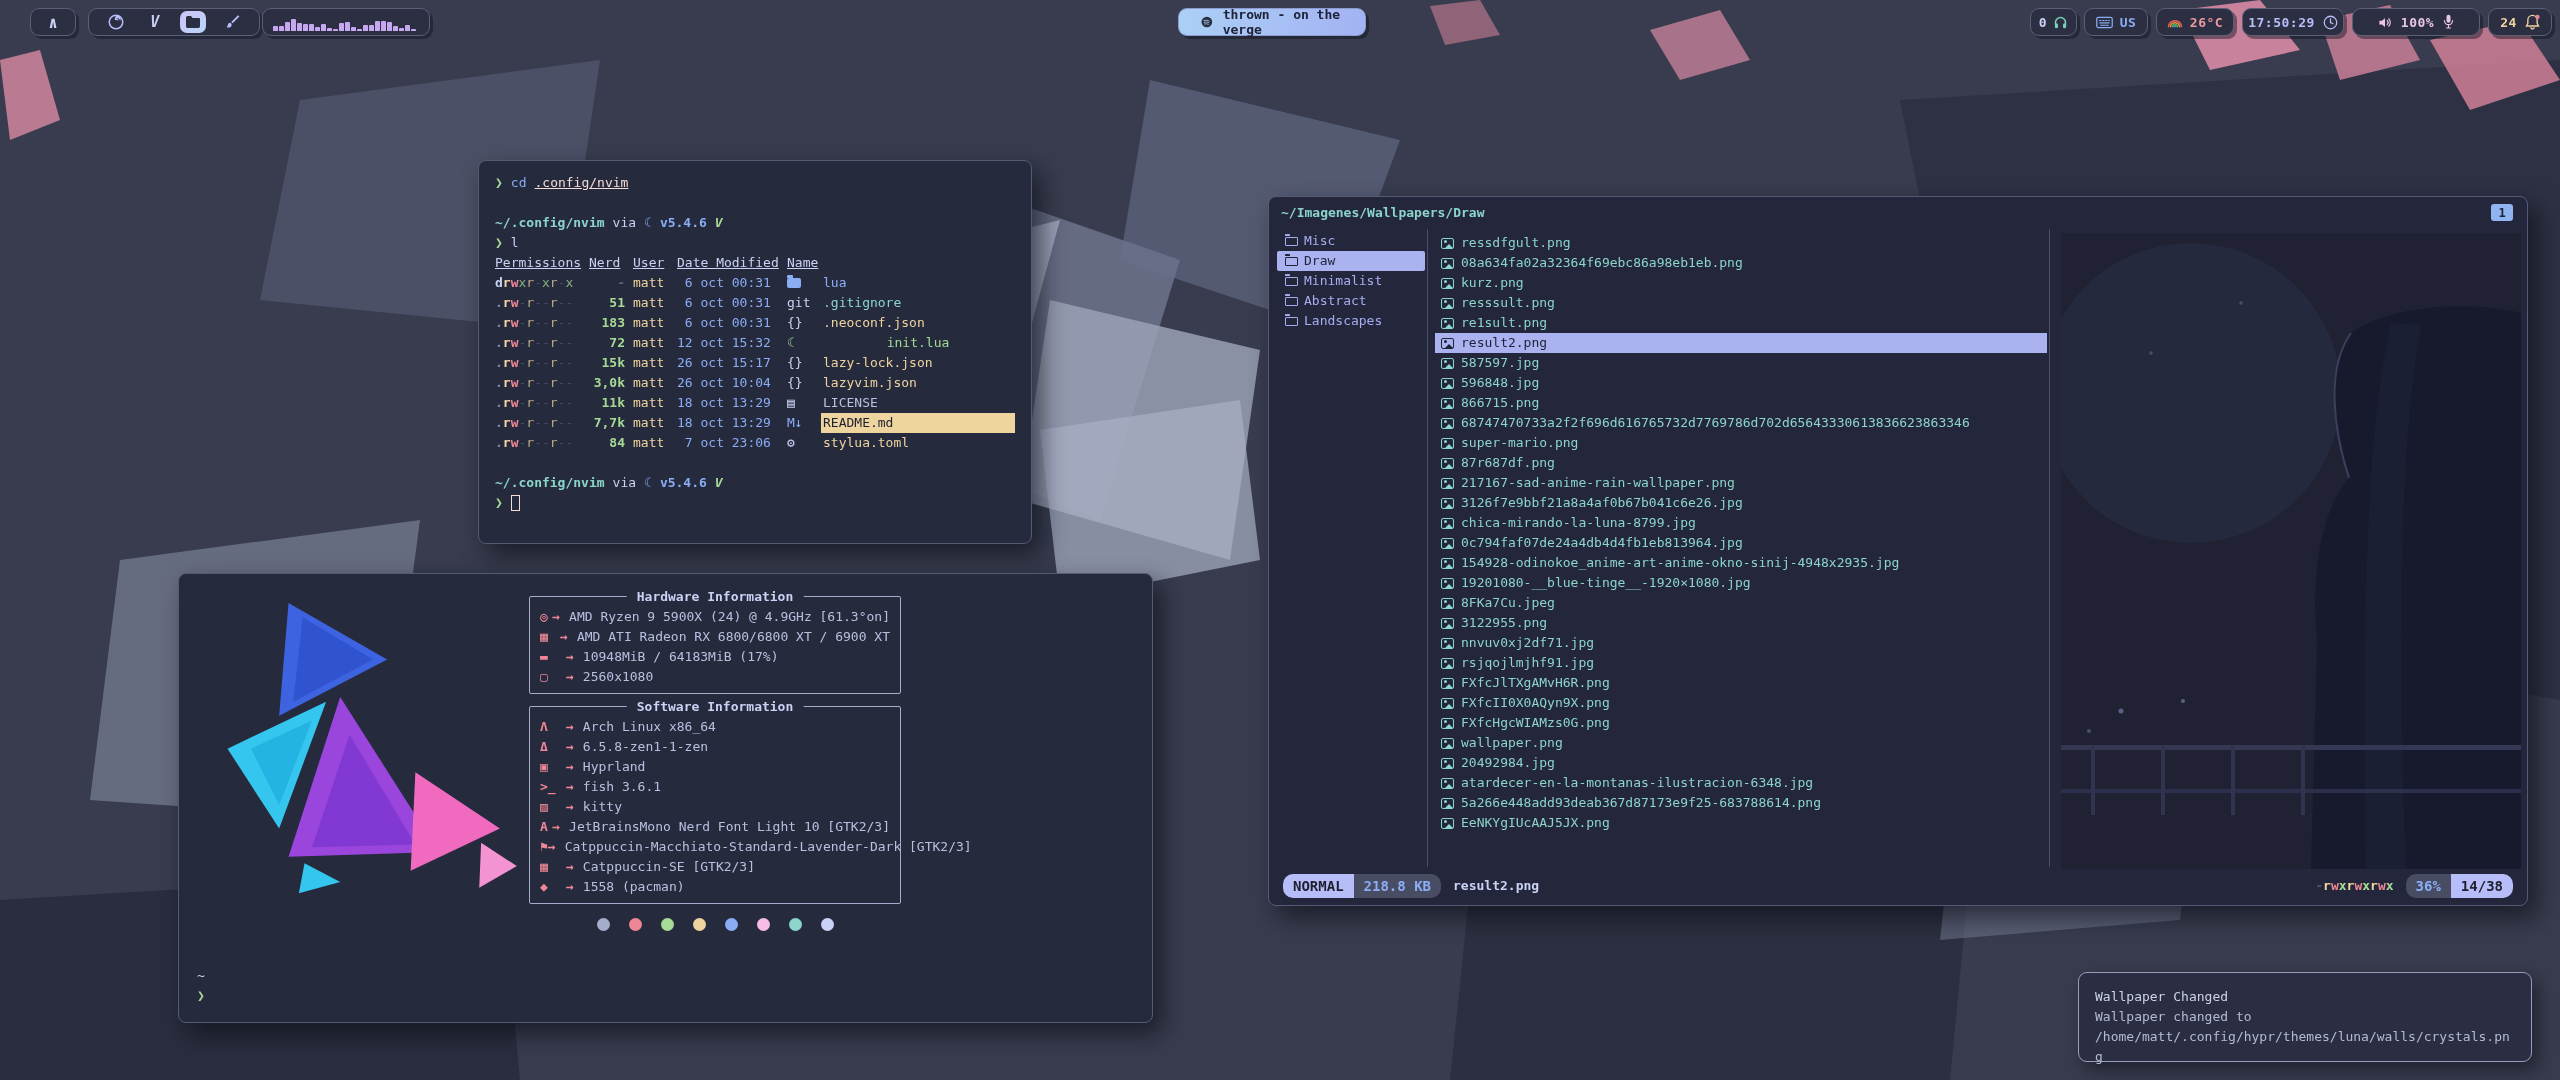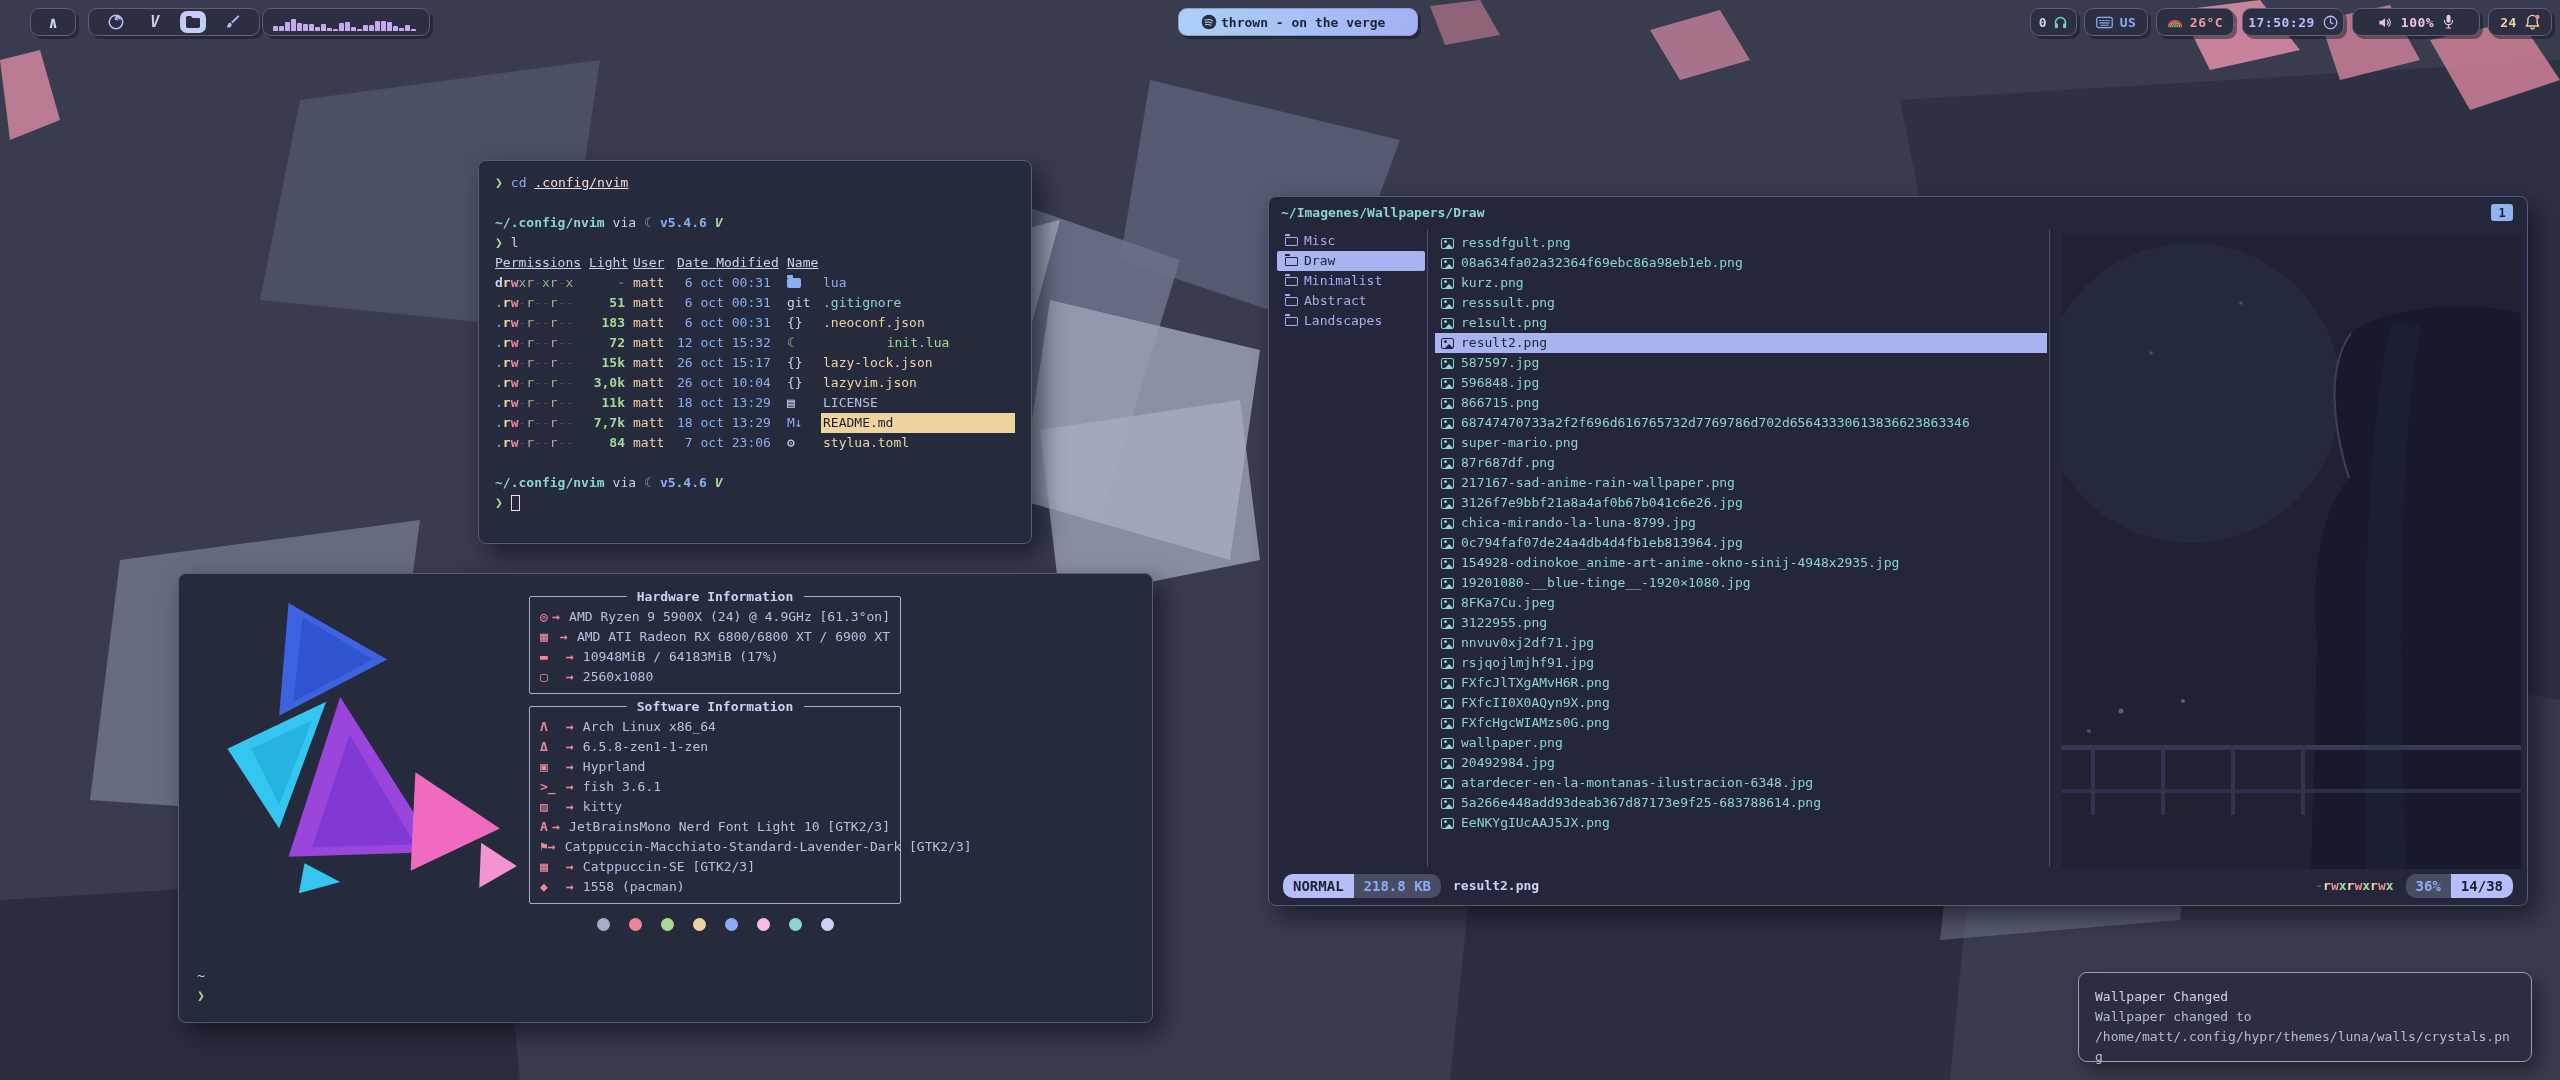--- a/index.html
+++ b/index.html
@@ -12,22 +12,22 @@
   .pill { position:absolute; top:8px; height:28px; background:#2c2f42; border:1px solid #5b5f78;
     border-radius:9px; display:flex; align-items:center; z-index:5;
     box-shadow:3px 3px 0 rgba(16,18,28,.45); color:#cad3f5; font-size:13px; font-weight:bold; }
   .launcher { left:30px; width:46px; justify-content:center; font-size:16px; }
   .apps { left:88px; width:172px; justify-content:space-around; padding:0 8px; }
   .appbtn { display:flex; align-items:center; justify-content:center; width:26px; height:22px; }
   .appbtn.active { background:linear-gradient(135deg,#cfc3f8,#b9d6f8); border-radius:7px; }
   .nvim-v { color:#c9cdf2; font-style:italic; font-weight:bold; font-size:15px; }
   .viz { left:262px; width:168px; display:flex; align-items:flex-end; gap:1px; padding:0 10px 4px 10px; }
   .vbar { width:5px; background:#c5a8f0; border-radius:1px 1px 0 0; }
-  .spotify { left:1178px; width:240px; background:linear-gradient(100deg,#abd0f6,#a3b2f3);
-    color:#1e2236; gap:4px; padding:0 22px; border:1px solid #8d9bd0; }
+  .spotify { left:1178px; width:188px; background:linear-gradient(100deg,#abd0f6,#a3b2f3);
+    color:#1e2236; gap:10px; padding:0 22px; border:1px solid #8d9bd0; }
   .tray-label { letter-spacing:.5px; }
   .t-notif { left:2030px; width:47px; gap:6px; justify-content:center; }
   .t-kb   { left:2084px; width:64px; gap:7px; justify-content:center; color:#8aadf4; }
   .t-temp { left:2156px; width:78px; gap:7px; justify-content:center; color:#ee99a0;text-align:center; }
   .t-clock{ left:2242px; width:102px; gap:8px; justify-content:center; color:#b7bdf8; }
   .t-vol  { left:2352px; width:128px; gap:8px; justify-content:center; color:#e8c5e0; }
   .t-bell { left:2488px; width:64px; gap:8px; justify-content:center; color:#eed49f; }
 
   
   .win { position:absolute; background:#262a3d; border:1px solid #565a75; border-radius:8px;
@@ -260,21 +260,21 @@
   </div>
 </div>
 
 <div id="terminal" class="win mono13">
   <div class="tpad">
     <div class="tl"><span class="g bold mr">❯</span><span class="bl mr">cd</span><span class="underl">.config/nvim</span></div>
     <div class="tl"></div>
     <div class="tl"><span class="te bold mr">~/.config/nvim</span><span class="tx mr">via</span><span class="bl mr">☾</span><span class="bl bold mr">v5.4.6</span><span class="g bold ital">V</span></div>
     <div class="tl"><span class="g bold mr">❯</span><span class="tx">l</span></div>
     <div class="lshead">
-      <span>Permissions</span><span>Light</span><span>User</span><span>Date Modified</span><span style="grid-column:span 2">Name</span>
+      <span>Permissions</span><span>Nerd</span><span>User</span><span>Date Modified</span><span style="grid-column:span 2">Name</span>
     </div>
     <div>
 
         <div class="lsrow">
           <span><span style="color: rgb(202, 211, 245); font-weight: 700;">d</span><span style="color: rgb(238, 212, 159); font-weight: 700;">r</span><span style="color: rgb(237, 135, 150); font-weight: 700;">w</span><span style="color: rgb(166, 218, 149); opacity: 0.75;">x</span><span style="color: rgb(238, 212, 159); opacity: 0.75;">r</span><span style="color: rgb(81, 85, 104); opacity: 0.75;">-</span><span style="color: rgb(166, 218, 149); opacity: 0.75;">x</span><span style="color: rgb(238, 212, 159); opacity: 0.75;">r</span><span style="color: rgb(81, 85, 104); opacity: 0.75;">-</span><span style="color: rgb(166, 218, 149); opacity: 0.75;">x</span></span>
           <span class="col-size" style="color: rgb(91, 96, 120);">-</span>
           <span class="ye">matt</span>
           <span class="bl"> 6 oct 00:31</span>
           <span class="fico folder" style="color: rgb(138, 173, 244);"></span>
           <span class="fname" style="color: rgb(138, 173, 244);">lua</span>

